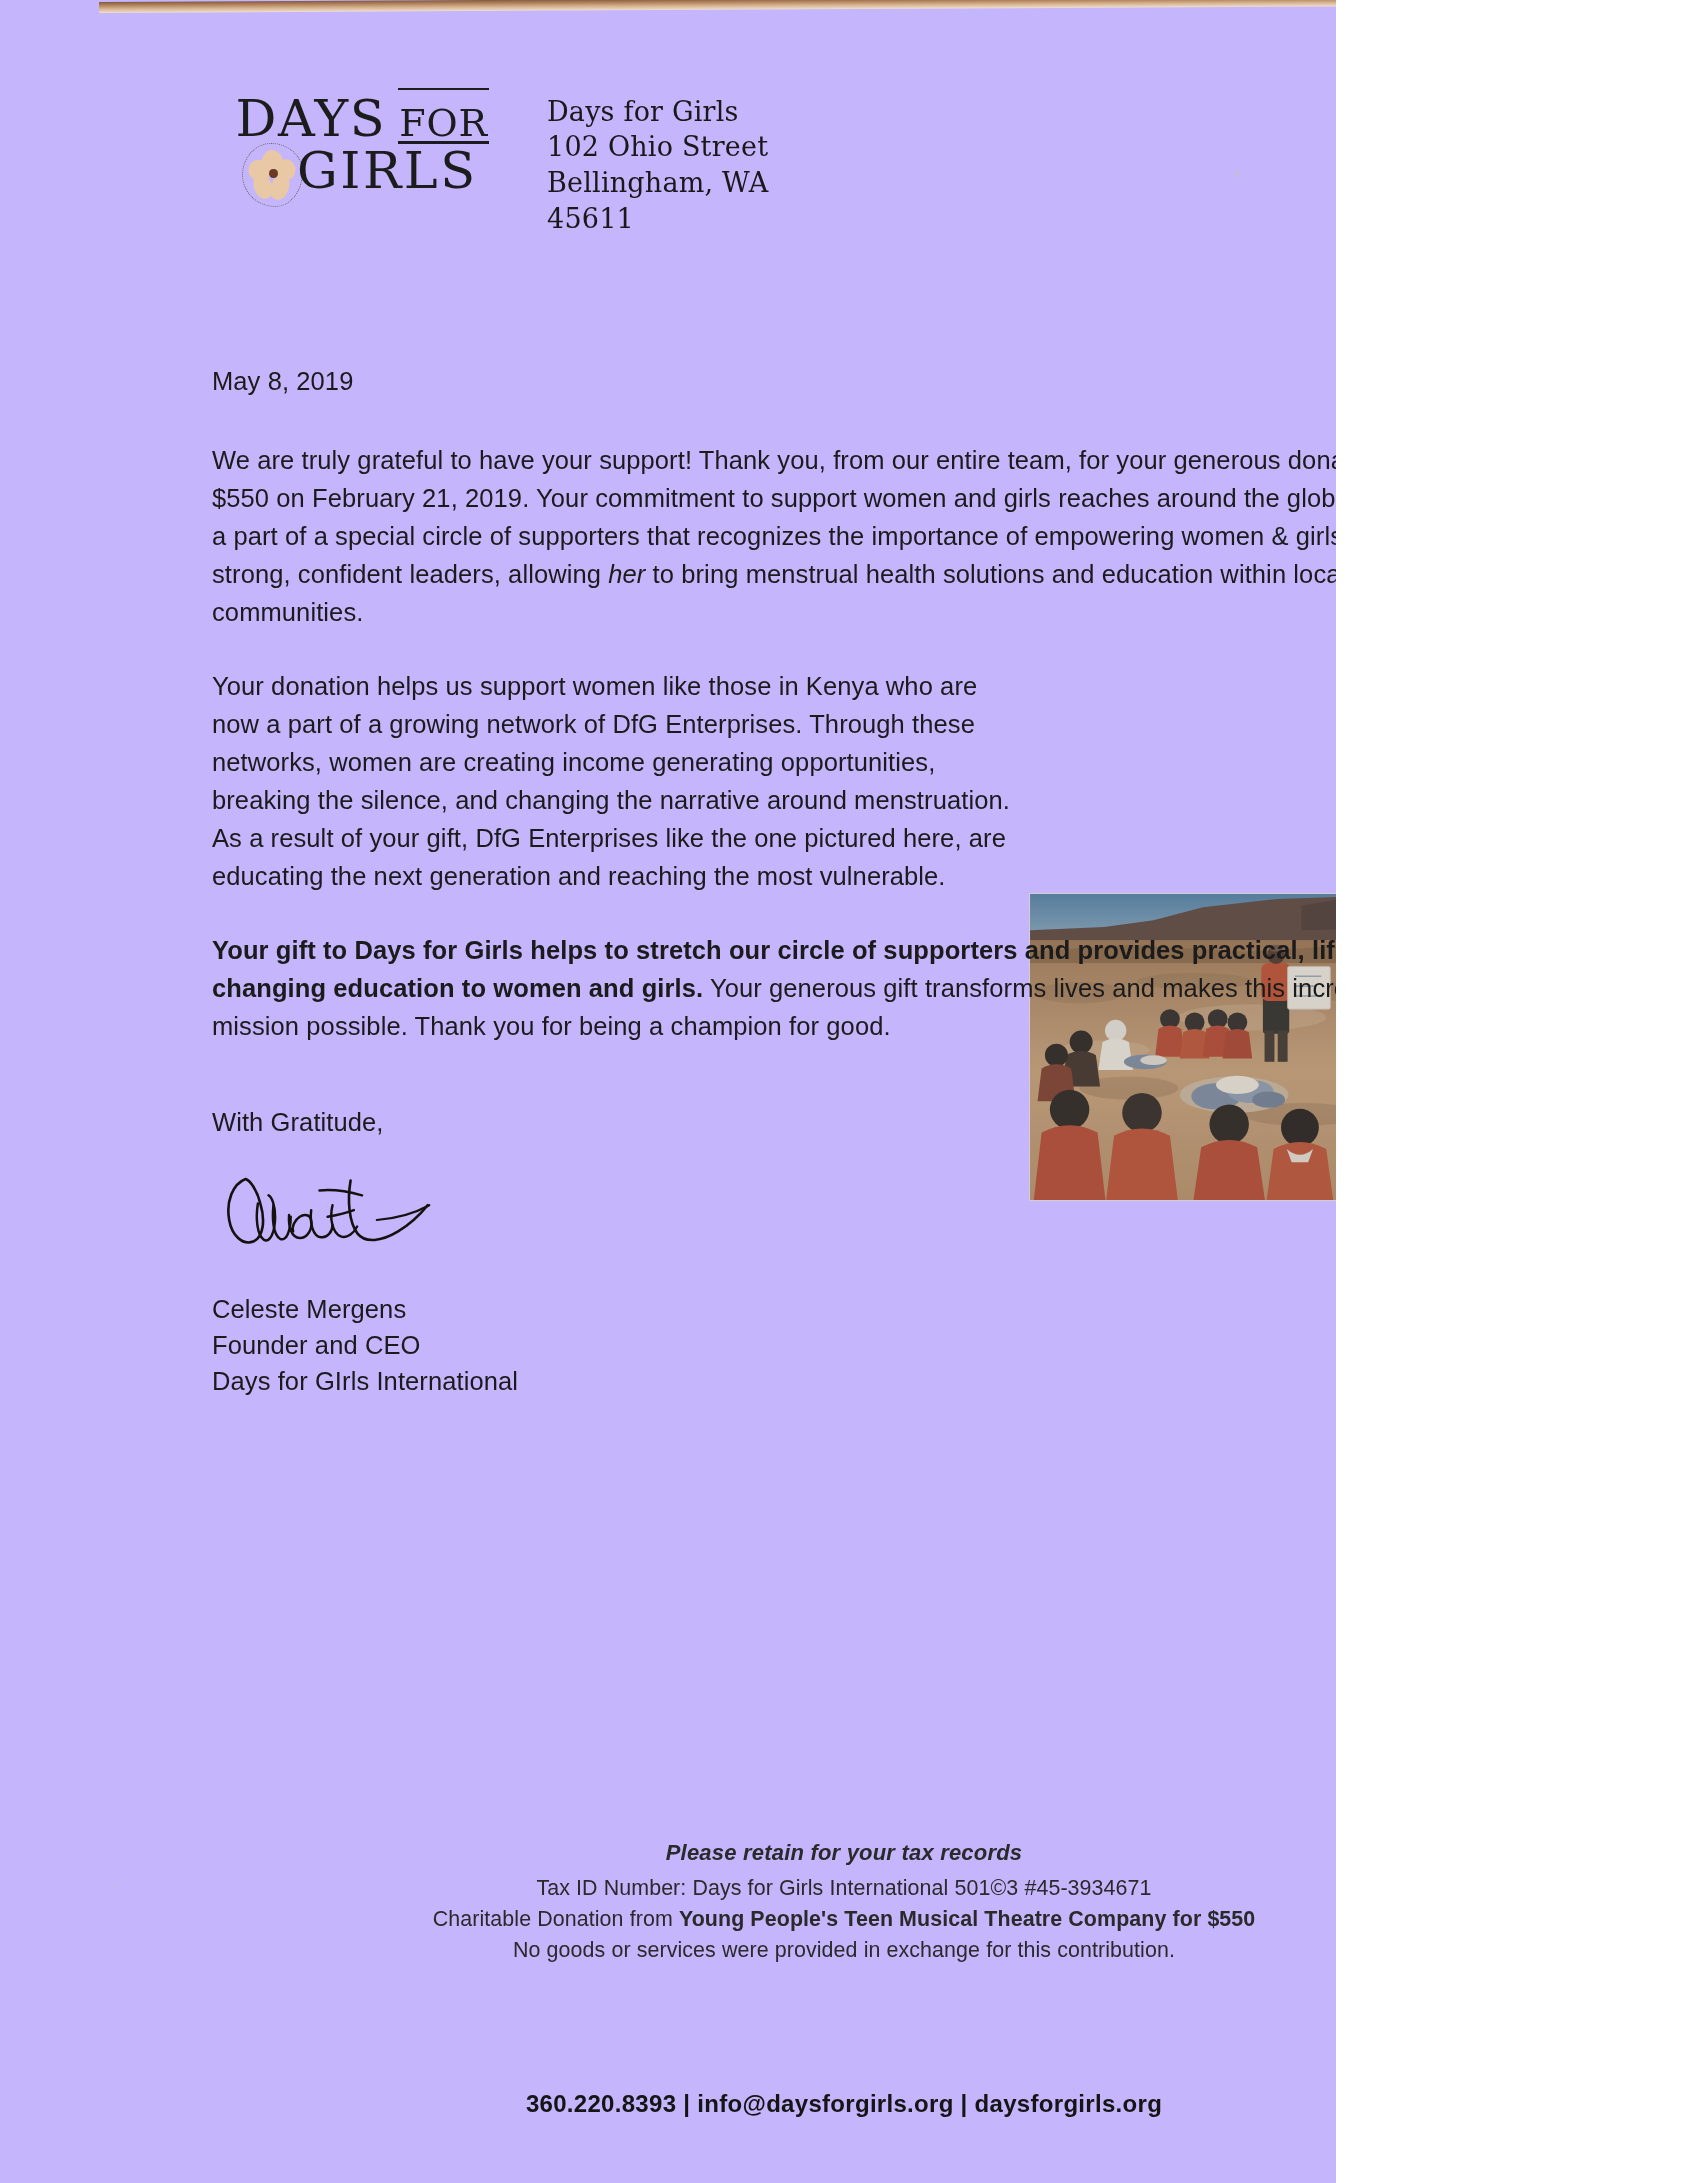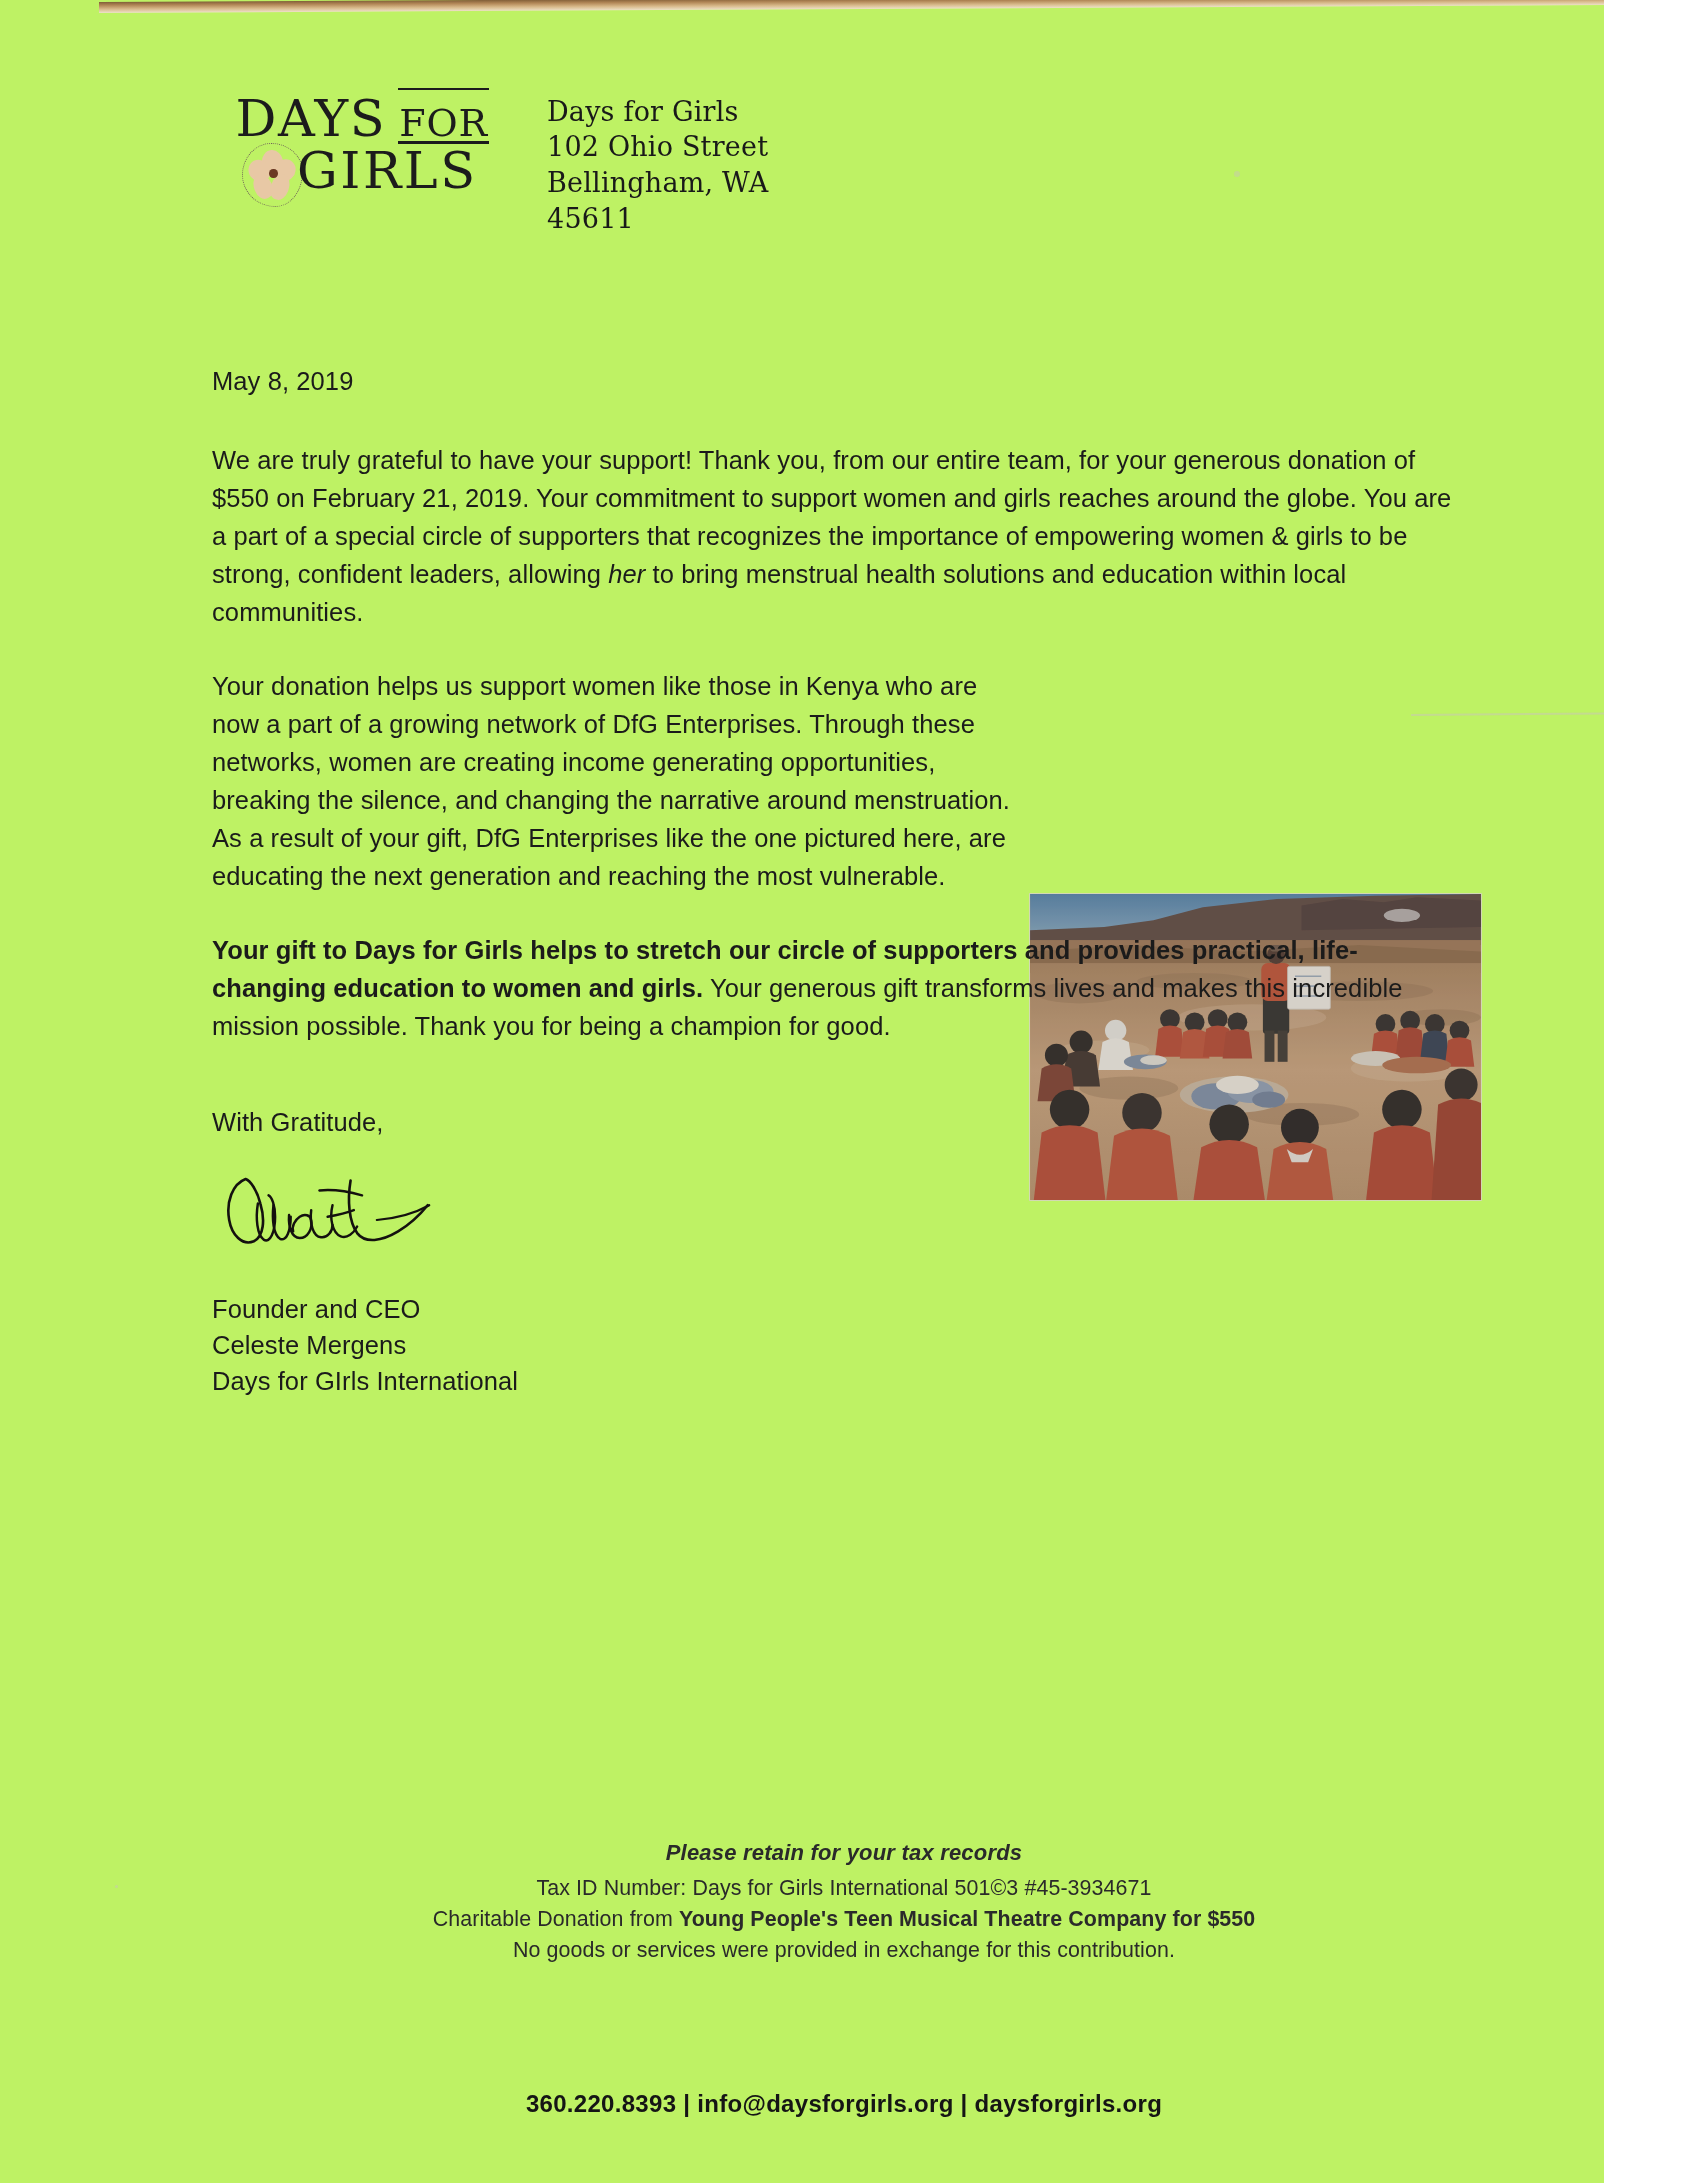--- a/index.html
+++ b/index.html
@@ -5,23 +5,23 @@
   html, body {
     margin: 0;
     padding: 0;
     background: #ffffff;
   }
   body {
     font-family: "Liberation Sans", sans-serif;
   }
   #page {
     position: relative;
-    width: 1604px;
+    width: 1336px;
     height: 2183px;
-    background: #bef264;
+    background: #c4b5fd;
     overflow: hidden;
   }
 
   
   .scan-edge {
     position: absolute;
     left: 0;
     top: 0;
     width: 1688px;
     height: 21.4px;
@@ -472,22 +472,22 @@
           <path d="M140,74 C152,72 162,70 172,66" stroke-width="3"></path>
           <path d="M146,60 C142,76 146,94 156,98 C164,101 172,94 176,86" stroke-width="3"></path>
           <path d="M130,42 C150,40 168,44 182,48" stroke-width="3"></path>
           <path d="M168,30 C164,54 166,80 176,94 C186,107 206,104 226,92 C242,82 254,70 262,60" stroke-width="3.2"></path>
           <path d="M200,78 C224,76 246,70 264,60" stroke-width="2.6"></path>
         </g>
       </svg>
     </div>
 
     <div class="signoff">
+      <div class="line">Celeste Mergens</div>
       <div class="line">Founder and CEO</div>
-      <div class="line">Celeste Mergens</div>
       <div class="line">Days for GIrls International</div>
     </div>
   </div>
 
   <div class="tax-footer">
     <div class="tax-title">Please retain for your tax records</div>
     <div class="tax-line">Tax ID Number: Days for Girls International 501©3 #45-3934671</div>
     <div class="tax-line"><span>Charitable Donation from </span><b>Young People's Teen Musical Theatre Company for $550</b></div>
     <div class="tax-line">No goods or services were provided in exchange for this contribution.</div>
   </div>

